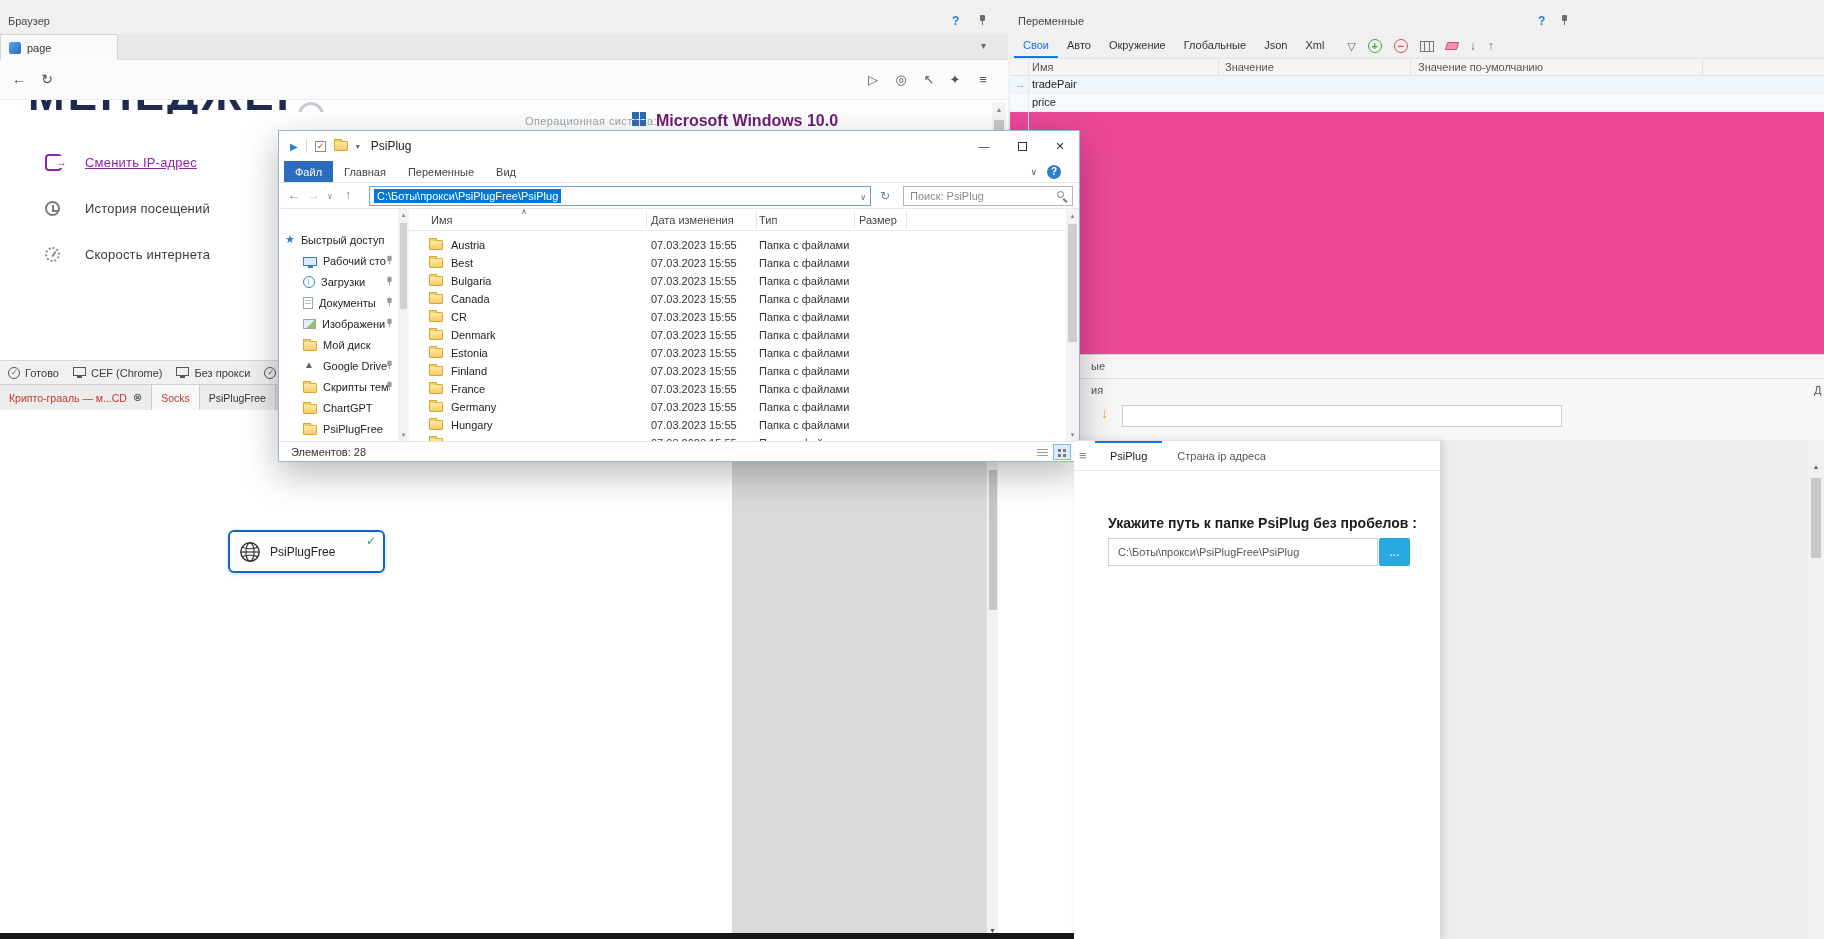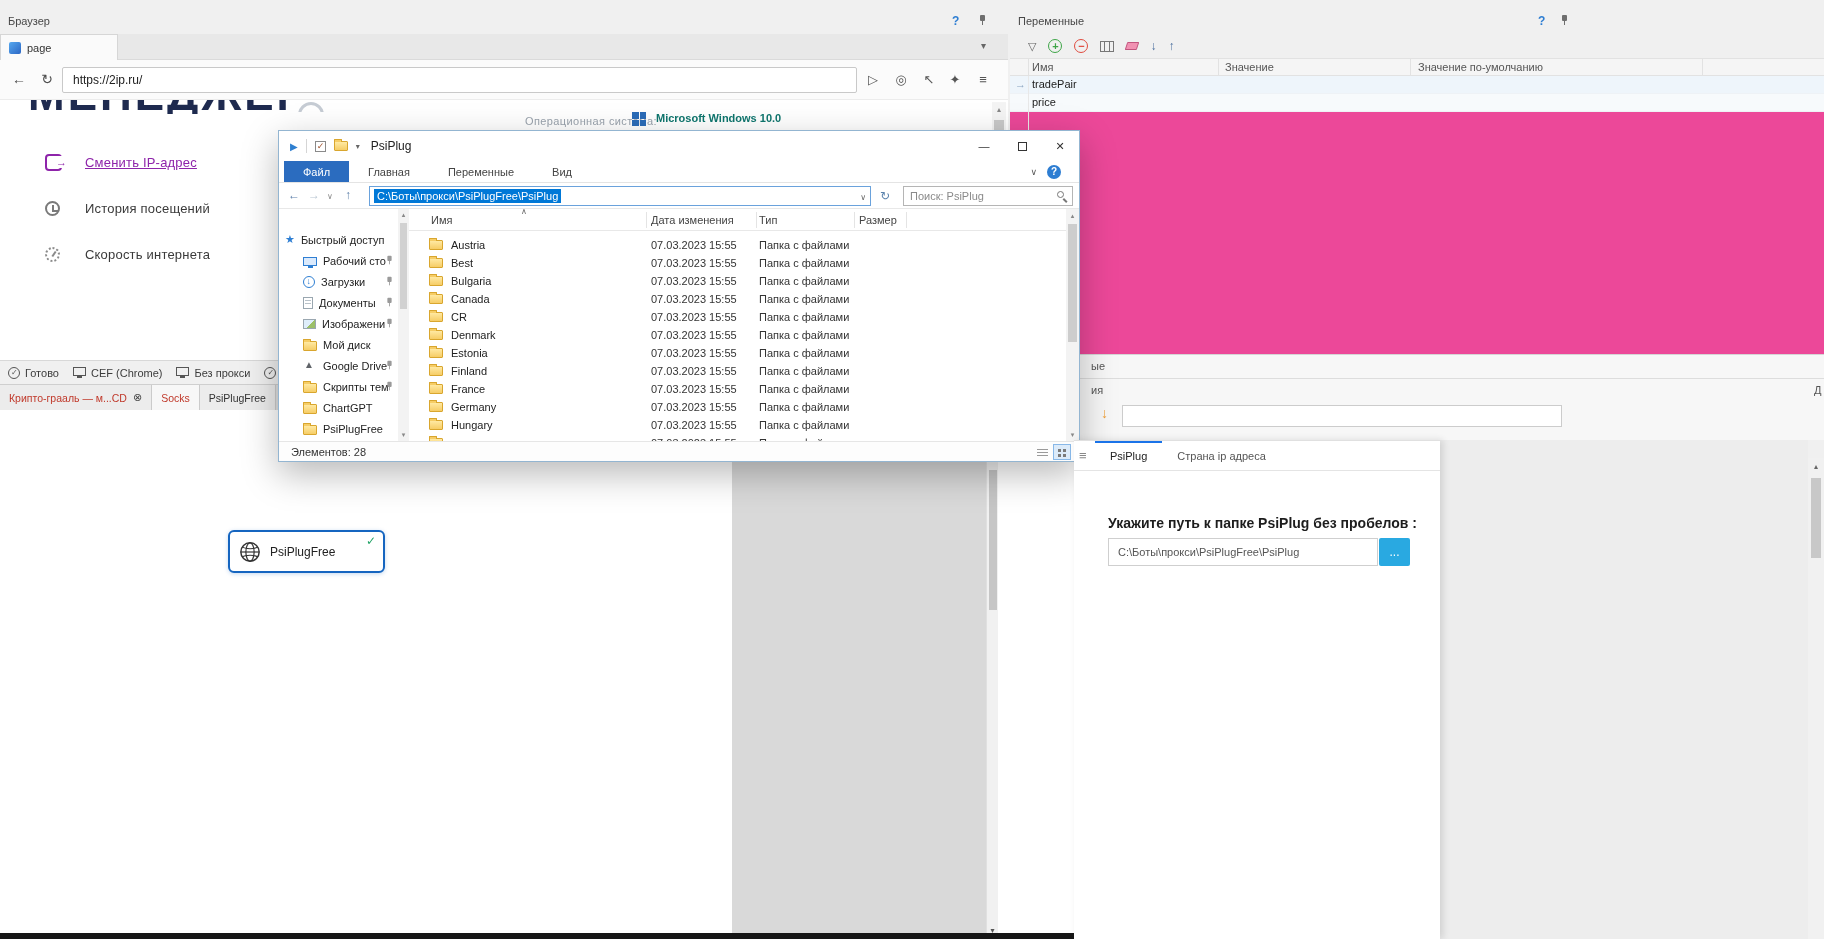--- a/index.html
+++ b/index.html
@@ -32,21 +32,21 @@
 .url{position:absolute;left:62px;top:7px;width:795px;height:26px;border:1px solid #c9c9c9;border-radius:2px;padding:0 10px;font-size:12px;color:#222;background:#fff}
 .rtb{position:absolute;top:12px;width:22px;text-align:center;color:#555;font-size:13px}
 #bpage{position:absolute;left:0;top:90px;width:1008px;height:260px;background:#fff;overflow:hidden}
 .bigclip{position:absolute;left:28px;top:0;width:290px;height:14px;overflow:hidden}
 .bigclip span{position:absolute;left:0;top:-30px;font-size:44px;font-weight:800;letter-spacing:3px;color:#1e2a4f;white-space:nowrap}
 .gaugeclip{position:absolute;left:298px;top:0;width:30px;height:12px;overflow:hidden}
 .gaugeclip::before{content:"";display:block;width:20px;height:20px;border:3px solid #c6ccd4;border-radius:50%;margin-top:2px}
 .oslabel{position:absolute;left:525px;top:15px;color:#9aa3ad;font-size:11px;letter-spacing:.4px}
 .winlogo{position:absolute;left:632px;top:12px;width:14px;height:14px;display:grid;grid-template-columns:1fr 1fr;grid-template-rows:1fr 1fr;gap:1px}
 .winlogo i{background:#2b6cb8}
-.osval{position:absolute;left:656px;top:12px;font-size:11px;font-weight:bold;color:#0f766e}
+.osval{position:absolute;left:656px;top:12px;font-size:16px;font-weight:bold;color:#701a75}
 .plinks{position:absolute;left:45px;top:50px}
 .plink{display:flex;align-items:center;height:24px;margin-bottom:22px}
 .plicon{width:26px;margin-right:14px;position:relative;display:flex;justify-content:flex-start}
 .pltext{font-size:13px;color:#3a3a3a;letter-spacing:.2px}
 .pltext.accent{color:#8e24aa;text-decoration:underline}
 .ic-exit{width:17px;height:17px;border:2px solid #8e24aa;border-radius:4px;position:relative;display:inline-block}
 .ic-exit::after{content:"→";position:absolute;right:-7px;top:0;color:#8e24aa;font-size:11px;font-weight:bold;background:#fff}
 .ic-clock{width:15px;height:15px;border:2px solid #7a7a7a;border-radius:50%;position:relative;display:inline-block}
 .ic-clock::after{content:"";position:absolute;left:5px;top:2px;width:4px;height:5px;border-left:2px solid #7a7a7a;border-bottom:2px solid #7a7a7a}
 .ic-speed{width:15px;height:15px;border:2px dotted #8a8a8a;border-radius:50%;position:relative;display:inline-block}
@@ -74,21 +74,21 @@
 .xplay{color:#2e7fd0;font-size:10px}
 .xsep{width:1px;height:14px;background:#d5d5d5}
 .xcheck{width:11px;height:11px;border:1px solid #8a8a8a;position:relative;display:inline-block}
 .xcheck::after{content:"✓";position:absolute;left:1px;top:-1px;font-size:9px;color:#a0522d}
 .xdd{color:#666;font-size:8px}
 .xname{font-size:12px;color:#222;margin-left:3px}
 .xctl{position:absolute;top:0;width:38px;height:30px;display:flex;align-items:center;justify-content:center;color:#333;font-size:11px}
 .xctl.cmin{right:76px}.xctl.cmax{right:38px}.xctl.cclose{right:0}
 .xmax-ic{width:9px;height:9px;border:1px solid #333;display:inline-block}
 .xribbon{position:absolute;left:0;top:30px;width:100%;height:22px;background:#fff;border-bottom:1px solid #e4e4e4;display:flex;align-items:stretch;padding-left:5px}
-.rtab{padding:0 19px;display:flex;align-items:center;color:#444}
+.rtab{padding:0 11px;display:flex;align-items:center;color:#444}
 .rtab.file{background:#2b6cbf;color:#fff}
 .rchev{position:absolute;right:42px;top:6px;color:#555;font-size:9px}
 .rhelp{position:absolute;right:18px;top:4px;width:14px;height:14px;border-radius:50%;background:#2d7dd2;color:#fff;font-size:10px;text-align:center;line-height:14px;font-weight:bold}
 .xaddr{position:absolute;left:0;top:52px;width:100%;height:26px;background:#fff;border-bottom:1px solid #e8e8e8}
 .xnav{position:absolute;top:5px;font-size:12px;color:#5f82ab;width:18px;text-align:center}
 .xnav.dis{color:#b9c6d2}
 .xnav.sm{font-size:8px;width:10px;top:9px;color:#888}
 .afield{position:absolute;left:90px;top:3px;width:502px;height:20px;border:1px solid #6aa2dc;background:#fff;display:flex;align-items:center;padding-left:4px}
 .asel{background:#0078d7;color:#fff;padding:1px 3px;font-size:11px;white-space:nowrap}
 .afield .add-dd{position:absolute;right:4px;top:6px;color:#666;font-size:8px}
@@ -233,21 +233,20 @@
   <div class="tabstrip">
     <div class="btab">
       <i class="favicon"></i>
       <span>page</span>
     </div>
     <span class="strip-dd">▾</span>
   </div>
   <div class="btoolbar">
     <span class="tbtn" style="left:8px">←</span>
     <span class="tbtn" style="left:36px">↻</span>
-    <input class="url" value="https://2ip.ru/" style="">
     <span class="rtb" style="left:862px">▷</span>
     <span class="rtb" style="left:890px">◎</span>
     <span class="rtb" style="left:918px">↖</span>
     <span class="rtb" style="left:944px">✦</span>
     <span class="rtb" style="left:972px">≡</span>
   </div>
   <div id="bpage">
     <div class="bigclip">
         <span>МЕНЕДЖЕР</span>
       </div>
@@ -329,20 +328,34 @@
     </div>
 </section>
 
 <section id="variables">
   <div class="vtitlebar">
     <span class="panel-title">Переменные</span>
     <span class="help-glyph">?</span>
     <i class="pin-ic pin-g pin-dark"></i>
   </div>
   <div class="vtabs">
+    <span style="display:flex;height:100%">
+
+        <span class="vtab active">Свои</span>
+
+        <span class="vtab">Авто</span>
+
+        <span class="vtab">Окружение</span>
+
+        <span class="vtab">Глобальные</span>
+
+        <span class="vtab">Json</span>
+
+        <span class="vtab">Xml</span>
+      </span>
     <span class="vtools">
       <span class="ic-funnel">▽</span>
       <span class="circ plus">+</span>
       <span class="circ minus">−</span>
       <i class="ic-columns"></i>
       <i class="ic-eraser"></i>
       <span class="varrow">↓</span>
       <span class="varrow">↑</span>
     </span>
   </div>

